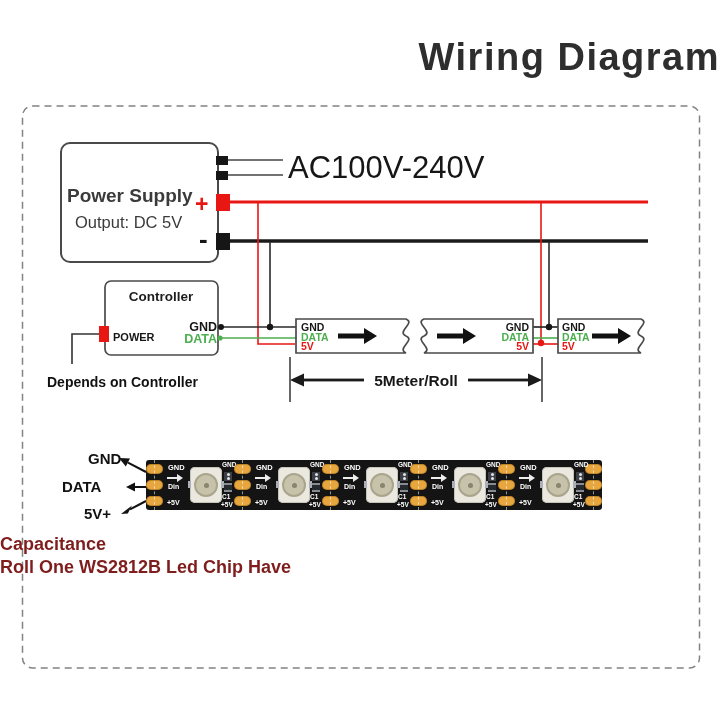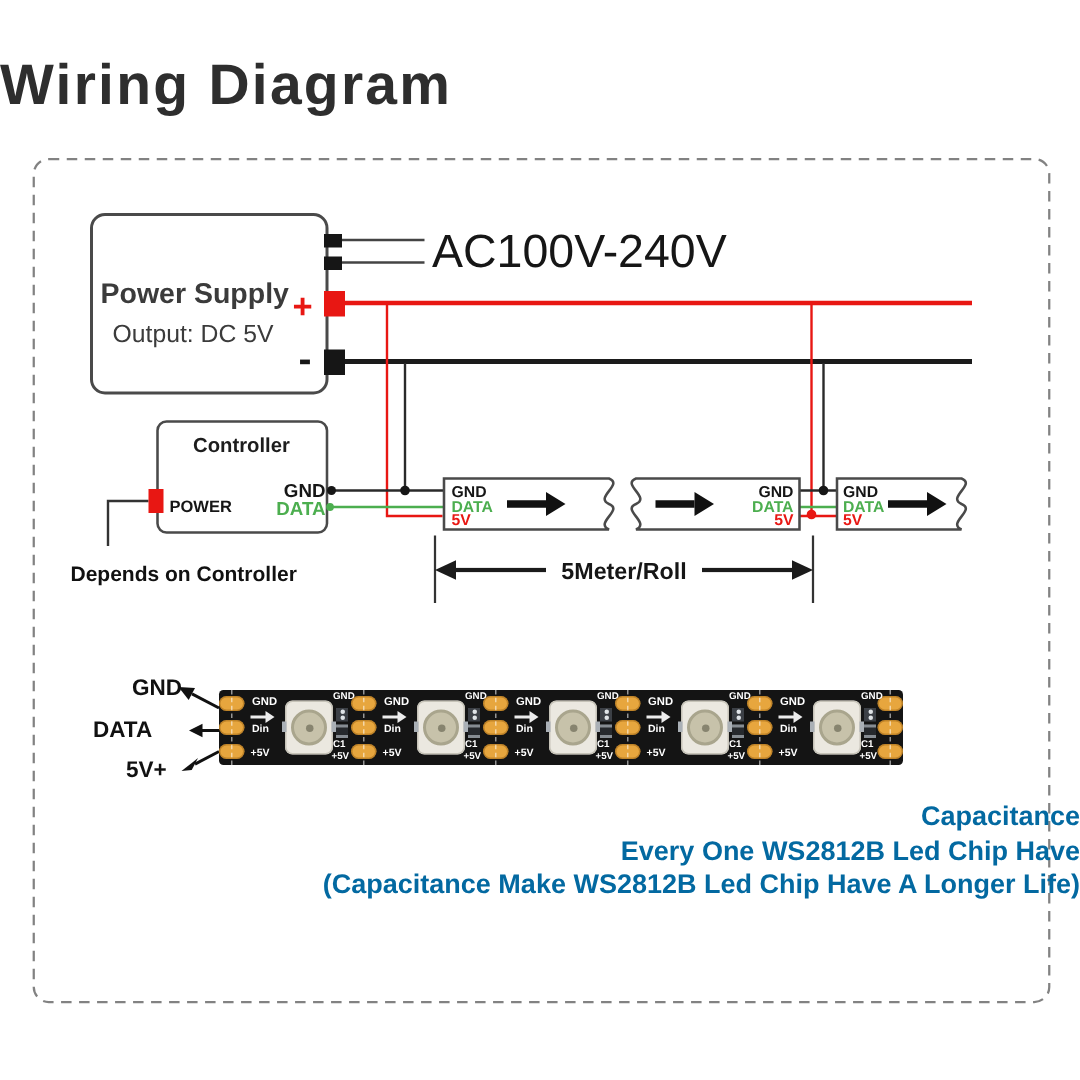--- a/index.html
+++ b/index.html
@@ -1,18 +1,18 @@
 <!DOCTYPE html>
 <html><head>
 <meta charset="utf-8">
 <style>
   html,body{margin:0;padding:0;background:#fff;}
   body{width:720px;height:720px;font-family:"Liberation Sans",sans-serif;}
   .stage{position:relative;width:720px;height:720px;background:#fff;overflow:hidden;}
-  .title{position:absolute;top:36px;left:0;width:720px;margin:0;text-align:left;
+  .title{position:absolute;top:36px;left:0;width:720px;margin:0;text-align:right;
          font-size:38px;font-weight:bold;letter-spacing:1.5px;color:#2e2e2e;}
   svg.schematic{position:absolute;left:0;top:0;width:720px;height:720px;}
   svg text{font-family:"Liberation Sans",sans-serif;}
 
   
   .photo-label{position:absolute;font-weight:bold;font-size:15px;color:#111;}
   .lbl-gnd{left:88px;top:450px;}
   .lbl-data{left:62px;top:478px;}
   .lbl-5v{left:84px;top:505px;}
   .strip{position:absolute;left:146px;top:460px;width:456px;height:50px;
@@ -43,22 +43,22 @@
   .comp1{position:absolute;top:12px;left:1px;width:8px;height:9px;background:#3c4046;}
   .comp1::before,.comp1::after{content:"";position:absolute;left:2.5px;width:3px;height:3px;
         border-radius:50%;background:#dfe3e6;}
   .comp1::before{top:1px}.comp1::after{bottom:1px}
   .comp2{position:absolute;top:23px;left:1px;width:8px;height:9px;background:#26292d;
          border-top:2px solid #868c92;border-bottom:2px solid #868c92;box-sizing:border-box;}
   .cc-c1{position:absolute;top:33px;left:-1px;font-size:6.5px;font-weight:bold;}
   .cc-5v{position:absolute;top:41px;left:-2px;font-size:6.5px;font-weight:bold;}
 
   
-  .caption{position:absolute;top:533px;left:0;width:720px;text-align:right;
-           font-weight:bold;color:#0369a1;font-size:18px;line-height:22.5px;}
+  .caption{position:absolute;top:533px;left:0;width:720px;text-align:left;
+           font-weight:bold;color:#7f1d1d;font-size:18px;line-height:22.5px;}
 </style>
 </head>
 <body>
 
 <div class="stage">
 
   <h1 class="title">Wiring Diagram</h1>
 
   <svg class="schematic" viewBox="0 0 720 720">
 
@@ -306,17 +306,16 @@
         <div class="comp1"></div>
         <div class="comp2"></div>
         <div class="cc-c1">C1</div>
         <div class="cc-5v">+5V</div>
       </div>
     </div>
     </div>
 
   <div class="caption">
     <div>Capacitance</div>
-    <div>Every One WS2812B Led Chip Have</div>
-    <div>(Capacitance Make WS2812B Led Chip Have A Longer Life)</div>
+    <div>Roll One WS2812B Led Chip Have</div>
   </div>
 
 </div>
 
 </body></html>

